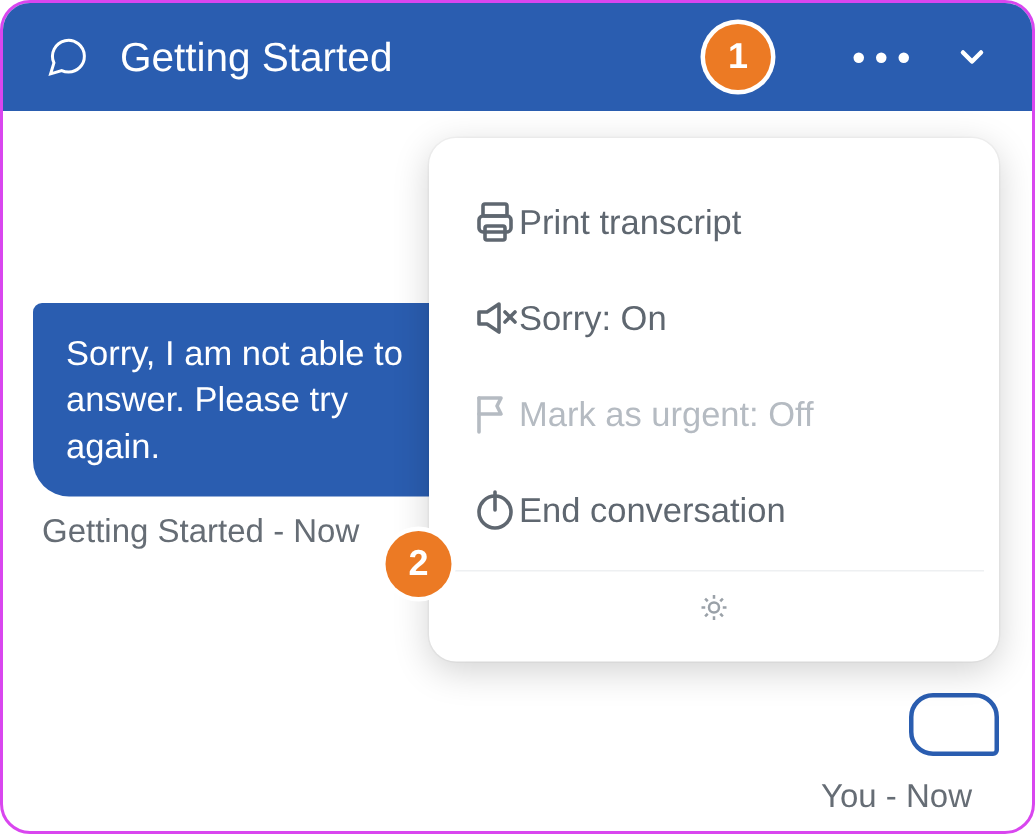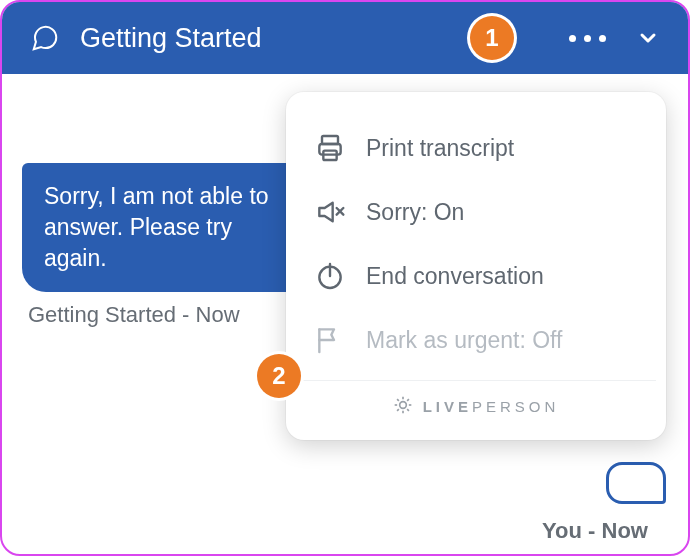--- a/index.html
+++ b/index.html
@@ -73,36 +73,35 @@
 
   .bubble {
     background: #2a5db0;
     color: #fff;
     padding: 18px 22px;
     border-radius: 24px;
     border-top-left-radius: 6px;
     max-width: 300px;
     font-size: 23px;
     line-height: 1.35;
-    margin-top: 69px;
+    margin-top: 108px;
   }
   .meta-left {
     font-size: 22px;
     color: #666d75;
     margin-top: 10px;
     margin-left: 6px;
   }
 
   .meta-right {
     position: absolute;
     right: 40px;
     bottom: 10px;
     font-size: 22px;
     color: #666d75;
-    font-weight: bold;
   }
 
   .user-bubble-frag {
     position: absolute;
     right: 22px;
     bottom: 50px;
     width: 60px;
     height: 42px;
     border: 3px solid #2a5db0;
     border-radius: 16px;
@@ -119,21 +118,20 @@
     background: #fff;
     border-radius: 18px;
     box-shadow: 0 6px 24px rgba(0,0,0,0.18), 0 0 0 1px rgba(0,0,0,0.03);
     padding: 24px 10px 10px 10px;
     z-index: 5;
   }
   .popover-item {
     display: flex;
     align-items: center;
     padding: 16px 18px;
-    gap: 20px;
     cursor: pointer;
     border-radius: 10px;
     color: #5f6770;
     font-size: 23px;
   }
   .popover-item.disabled {
     color: #b5bbc2;
     cursor: default;
   }
   .popover-item .mi-icon {
@@ -231,59 +229,56 @@
       <span class="mi-icon">
         <svg viewBox="0 0 24 24" fill="none" stroke-width="1.8" stroke-linecap="round" stroke-linejoin="round">
           <path d="M4 9v6h4l6 4V5l-6 4H4z"></path>
           <line x1="17" y1="9" x2="22" y2="14"></line>
           <line x1="22" y1="9" x2="17" y2="14"></line>
         </svg>
       </span>
       <span>Sorry: On</span>
     </div>
 
+    <div class="popover-item disabled">
+      <span class="mi-icon">
+        <svg viewBox="0 0 24 24" fill="none" stroke-width="1.8" stroke-linecap="round" stroke-linejoin="round">
+          <path d="M4 21V4"></path>
+          <path d="M4 4h11l-2 4 2 4H4"></path>
+        </svg>
+      </span>
+      <span>Mark as urgent: Off</span>
+    </div>
+
     <div class="popover-item">
       <span class="mi-icon">
         <svg viewBox="0 0 24 24" fill="none" stroke-width="1.8" stroke-linecap="round" stroke-linejoin="round">
           <circle cx="12" cy="13" r="8"></circle>
           <line x1="12" y1="3" x2="12" y2="12"></line>
         </svg>
       </span>
       <span>End conversation</span>
-    </div>
-
-    <div class="popover-item disabled">
-      <span class="mi-icon">
-        <svg viewBox="0 0 24 24" fill="none" stroke-width="1.8" stroke-linecap="round" stroke-linejoin="round">
-          <path d="M4 21V4"></path>
-          <path d="M4 4h11l-2 4 2 4H4"></path>
-        </svg>
-      </span>
-      <span>Mark as urgent: Off</span>
     </div>
 
     <div class="popover-footer">
       <span class="brand-icon">
         <svg viewBox="0 0 24 24" fill="#9aa1a8">
           <circle cx="12" cy="12" r="4" fill="none" stroke="#9aa1a8" stroke-width="2"></circle>
           <g stroke="#9aa1a8" stroke-width="2">
             <line x1="12" y1="2" x2="12" y2="5"></line>
             <line x1="12" y1="19" x2="12" y2="22"></line>
             <line x1="2" y1="12" x2="5" y2="12"></line>
             <line x1="19" y1="12" x2="22" y2="12"></line>
             <line x1="4.9" y1="4.9" x2="7" y2="7"></line>
             <line x1="17" y1="17" x2="19.1" y2="19.1"></line>
             <line x1="4.9" y1="19.1" x2="7" y2="17"></line>
             <line x1="17" y1="7" x2="19.1" y2="4.9"></line>
           </g>
         </svg>
       </span>
-      <span class="brand-text">
-        <b>LIVE</b><span>PERSON</span>
-      </span>
     </div>
   </div>
 
   <div class="badge badge-1">
     <span>1</span>
   </div>
   <div class="badge badge-2">
     <span>2</span>
   </div>
 

